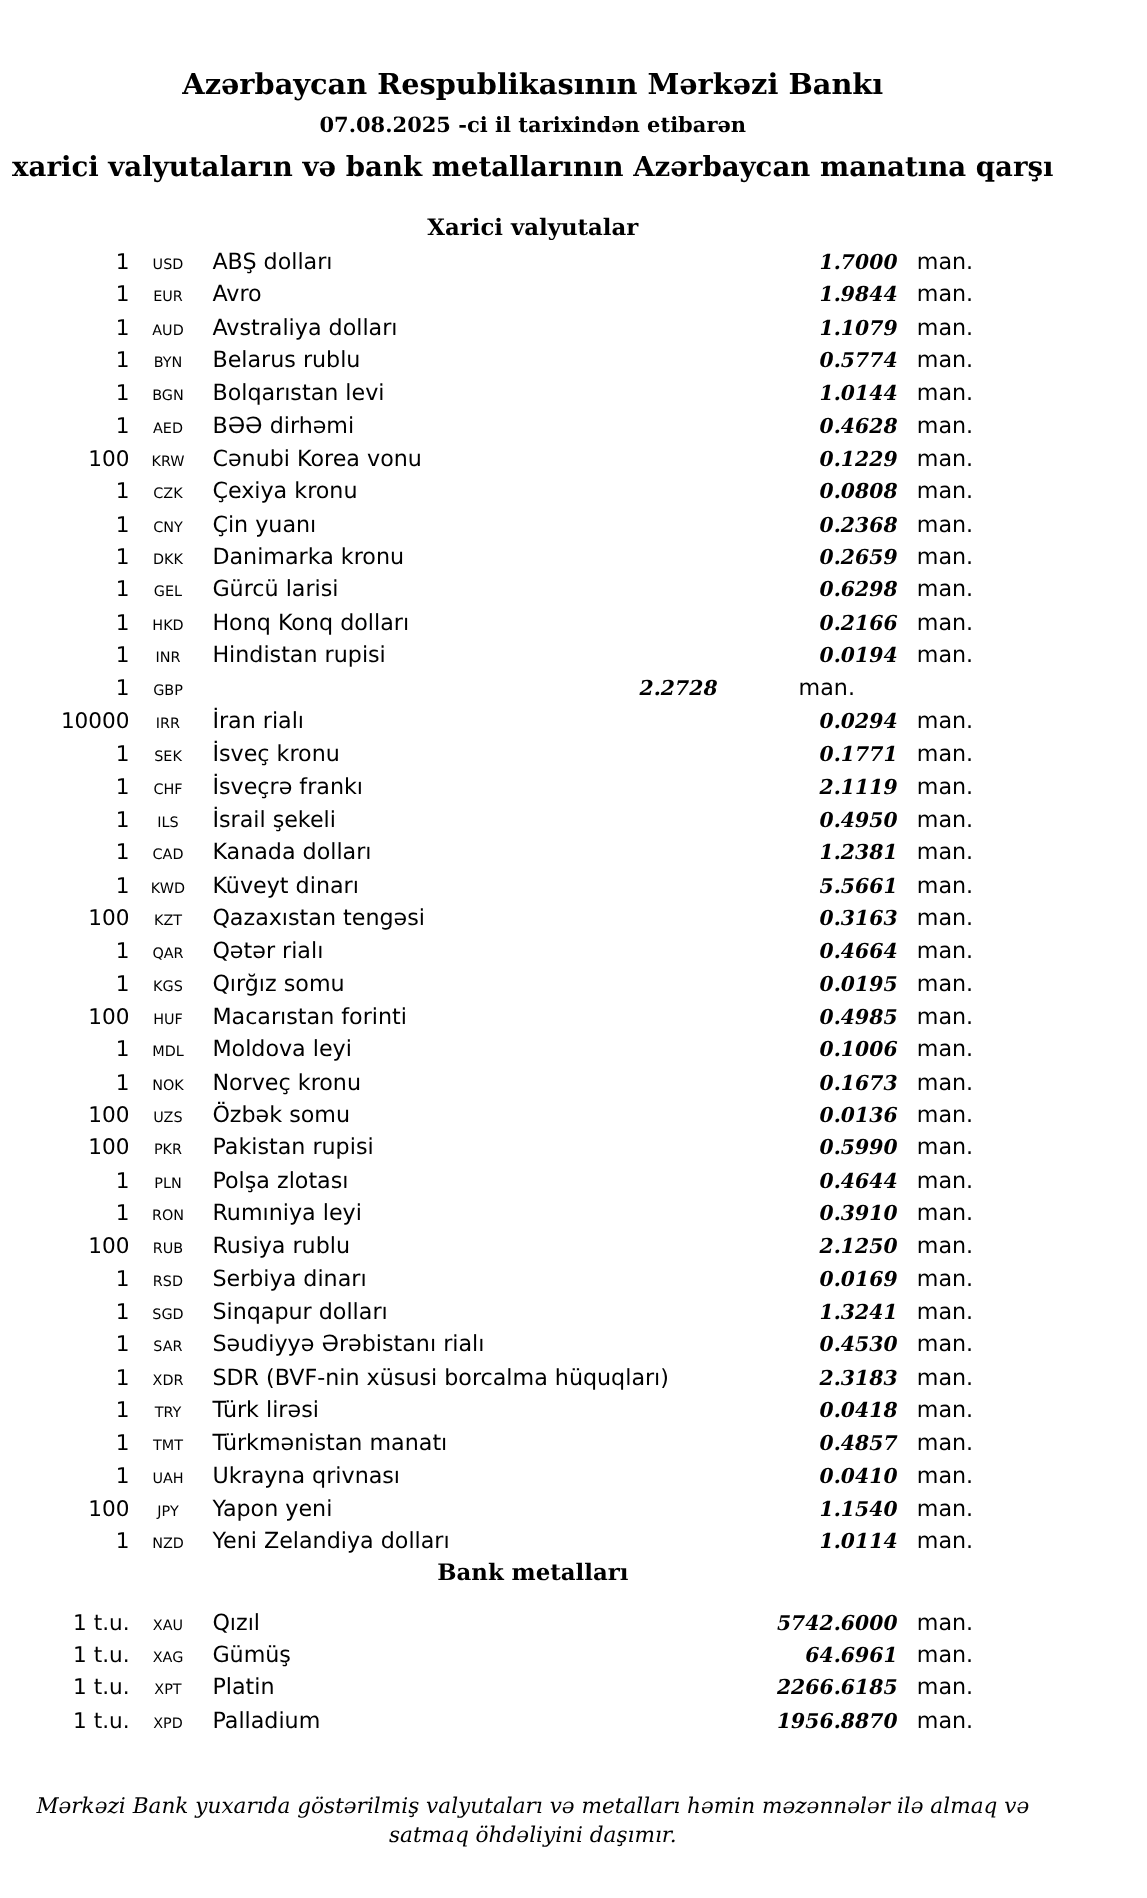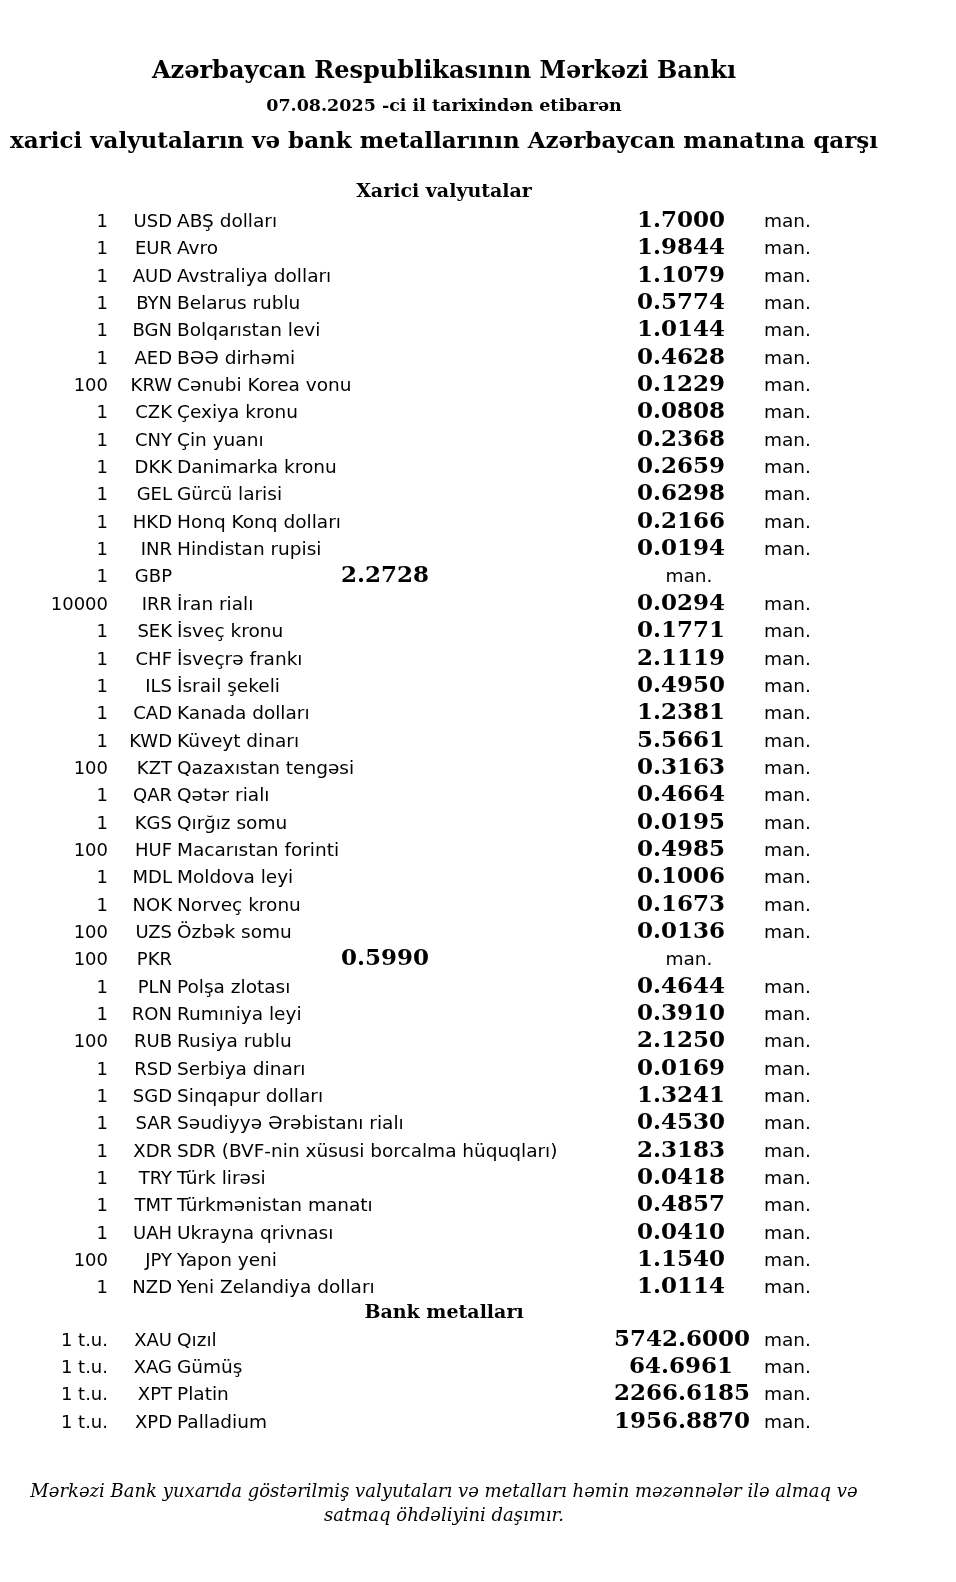--- a/index.html
+++ b/index.html
@@ -49,48 +49,49 @@
     font-family: "DejaVu Serif", serif;
     font-weight: bold;
     font-size: 19px;
     line-height: 24px;
   }
   .section-heading.currencies { margin-top: 26px; }
   .section-heading.metals     { }
   .rate-table {
     margin: 3px 78px 0 38px; 
   }
-  .rate-table.metals { margin-top: 1px; }
+  .rate-table.metals { margin-top: 16px; }
   .row {
     display: grid;
     grid-template-columns: 70px 64px 1fr 150px 46px;
     align-items: baseline;
     height: 27.35px;
     line-height: 27.35px;
     white-space: nowrap;
   }
   .cell-qty {
     text-align: right;
     font-size: 18px;
   }
   .cell-code {
-    text-align: right;
-    font-size: 18px;
+    text-align: center;
+    font-size: 12px;
   }
   .cell-name {
     text-align: left;
     padding-left: 5px;
     font-size: 18.5px;
   }
   .cell-rate {
-    text-align: center;
+    text-align: right;
     padding-right: 16px;
     font-family: "DejaVu Serif", serif;
     font-weight: bold;
-    font-size: 23px;
+    font-style: italic;
+    font-size: 17px;
   }
   .cell-unit {
     text-align: center;
     font-size: 18.5px;
   }
   .doc-footer {
     margin-top: 46px;
     text-align: center;
     font-family: "DejaVu Serif", serif;
     font-style: italic;
@@ -323,20 +324,21 @@
     <span class="cell-qty">100</span>
     <span class="cell-code">UZS</span>
     <span class="cell-name">Özbək somu</span>
     <span class="cell-rate">0.0136</span>
     <span class="cell-unit">man.</span>
   </div>
 
   <div class="row">
     <span class="cell-qty">100</span>
     <span class="cell-code">PKR</span>
+    <span class="cell-name">Pakistan rupisi</span>
     <span class="cell-rate">0.5990</span>
     <span class="cell-unit">man.</span>
   </div>
 
   <div class="row">
     <span class="cell-qty">1</span>
     <span class="cell-code">PLN</span>
     <span class="cell-name">Polşa zlotası</span>
     <span class="cell-rate">0.4644</span>
     <span class="cell-unit">man.</span>

